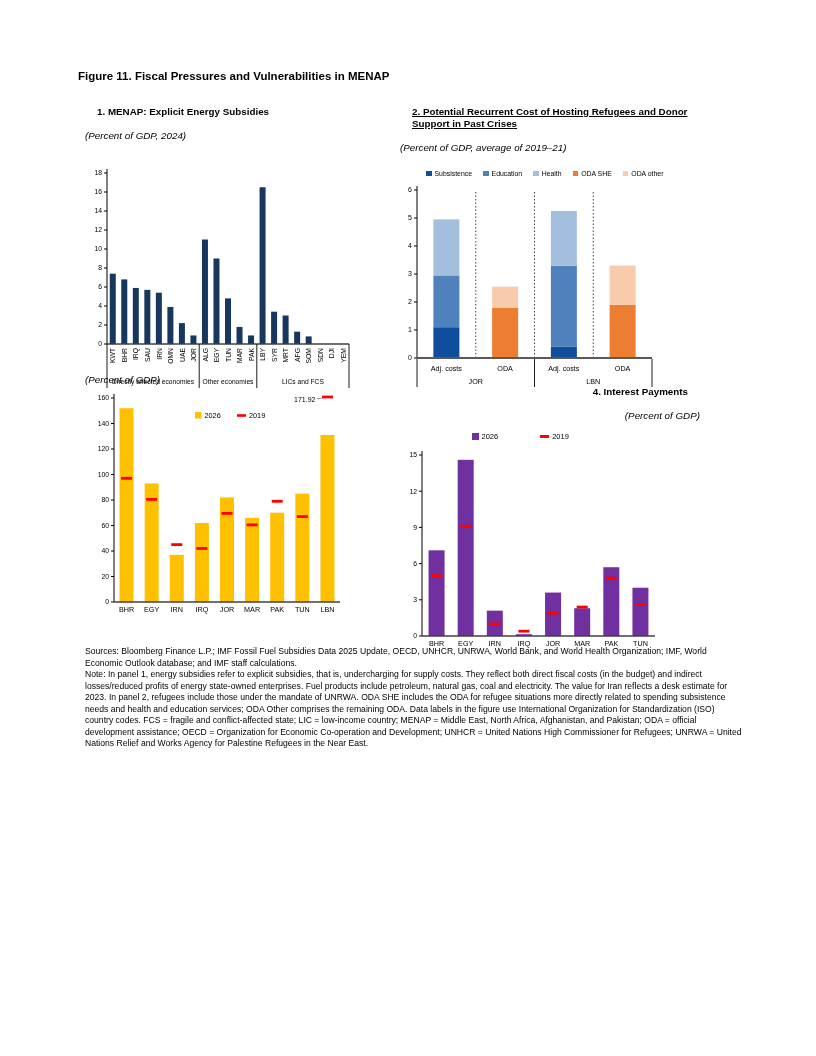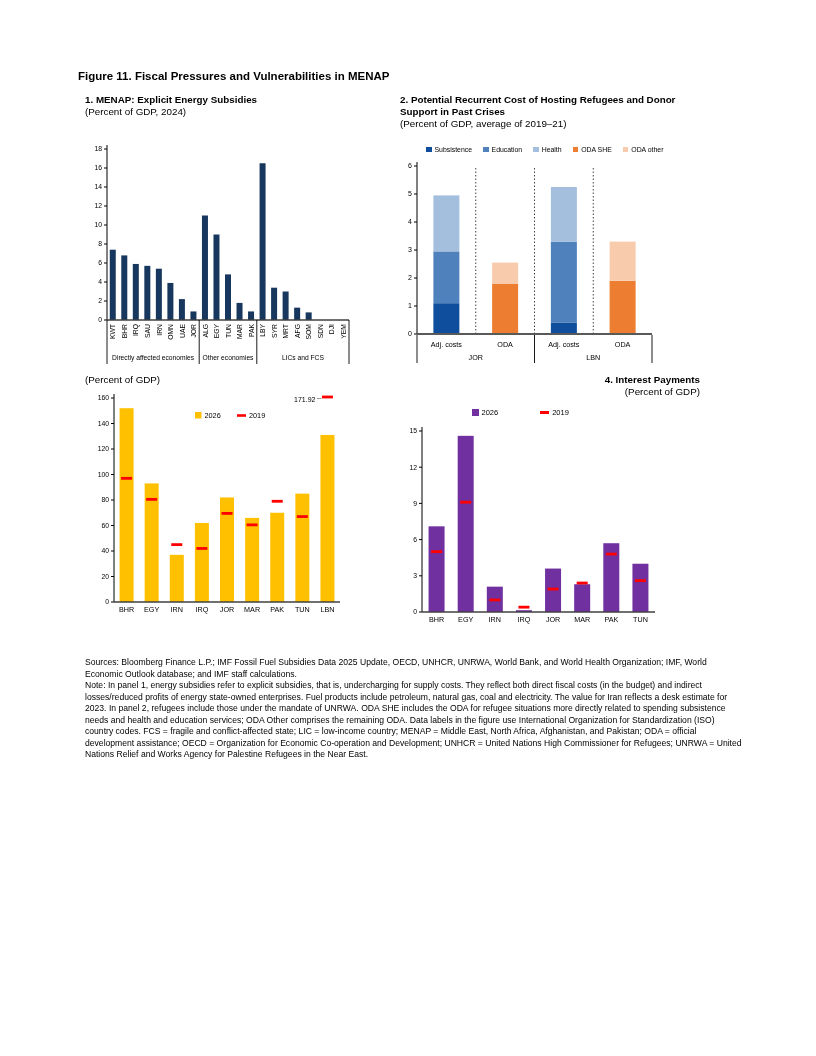--- a/index.html
+++ b/index.html
@@ -1,32 +1,32 @@
 <!DOCTYPE html>
 <html><head>
 <meta charset="utf-8">
 <style>
   html,body{margin:0;padding:0;background:#fff;}
   .page{position:relative;width:816px;height:888px;background:#ffffff;
         font-family:"Liberation Sans",sans-serif;color:#000;overflow:hidden;}
   .fig-title{position:absolute;left:78px;top:70px;font-size:11.5px;font-weight:bold;margin:0;}
   .panel{position:absolute;}
-  .panel h2{font-size:9.8px;font-weight:bold;margin:0;line-height:1.25;}
-  .panel .subtitle{font-size:9.8px;margin:0;line-height:1.2;}
+  .panel h2{font-size:9.8px;font-weight:bold;margin:12px;line-height:1.25;}
+  .panel .subtitle{font-size:9.8px;font-style:italic;margin:0;line-height:1.2;}
   .legend-row{display:flex;align-items:center;}
   .lg-item{display:flex;align-items:center;white-space:nowrap;}
   .sw{display:inline-block;margin-right:3px;}
   .sw-square{width:5.5px;height:5.5px;}
   .sw-dash{width:9px;height:2.6px;}
   #legend2{margin:16px 0 4px 26px;gap:11px;font-size:6.9px;}
   #legend4{margin:10px 0 2px 72px;gap:42px;font-size:7.5px;}
   #legend4 .sw-square{width:6.5px;height:6.5px;}
   svg{display:block;}
   svg text{font-family:"Liberation Sans",sans-serif;}
-  .notes{position:absolute;left:85px;top:646px;width:658px;font-size:8.6px;line-height:1.345;margin-top:11px;}
+  .notes{position:absolute;left:85px;top:646px;width:658px;font-size:8.6px;line-height:1.345;}
   .notes p{margin:0;}
   .footer{position:absolute;left:78px;top:1014px;font-size:11.5px;color:#1565AC;font-style:italic;}
   .footer .imf{font-weight:bold;}
   .footer .sep{color:#8a9bb0;margin:0 5px;}
   .pageno{position:absolute;right:78px;top:1015px;font-size:15px;color:#7f7f7f;}
 </style>
 </head>
 <body>
 
 <div class="page">
@@ -102,21 +102,21 @@
         <line x1="114.19047619047619" y1="176" x2="114.19047619047619" y2="220" stroke="#000" stroke-width="0.9"></line>
         <line x1="171.8095238095238" y1="176" x2="171.8095238095238" y2="220" stroke="#000" stroke-width="0.9"></line>
         <line x1="264" y1="176" x2="264" y2="220" stroke="#000" stroke-width="0.9"></line>
         <text x="68.0952380952381" y="216" font-size="6.7" fill="#000" text-anchor="middle">Directly affected economies</text>
         <text x="143" y="216" font-size="6.7" fill="#000" text-anchor="middle">Other economies</text>
         <text x="217.9047619047619" y="216" font-size="6.7" fill="#000" text-anchor="middle">LICs and FCS</text>
       </svg>
   </section>
 
   <section class="panel" style="left:400px;top:94px;width:305px;">
-    <h2 style="width:300px;">2. Potential Recurrent Cost of Hosting Refugees and Donor Support in Past Crises</h2>
+    <h2 style="width:300px;text-decoration:underline;">2. Potential Recurrent Cost of Hosting Refugees and Donor Support in Past Crises</h2>
     <p class="subtitle">(Percent of GDP, average of 2019–21)</p>
     <div class="legend-row" id="legend2">
         <span class="lg-item">
           <span class="sw sw-square" style="background: rgb(14, 78, 156);"></span>
           <span>Subsistence</span>
         </span>
         <span class="lg-item">
           <span class="sw sw-square" style="background: rgb(79, 129, 189);"></span>
           <span>Education</span>
         </span>

